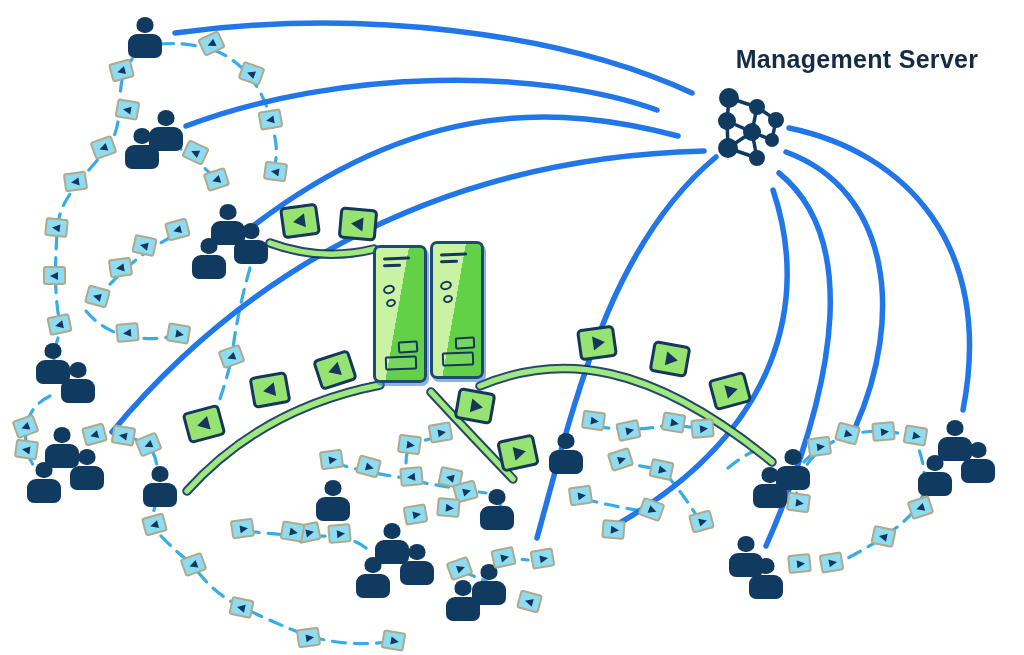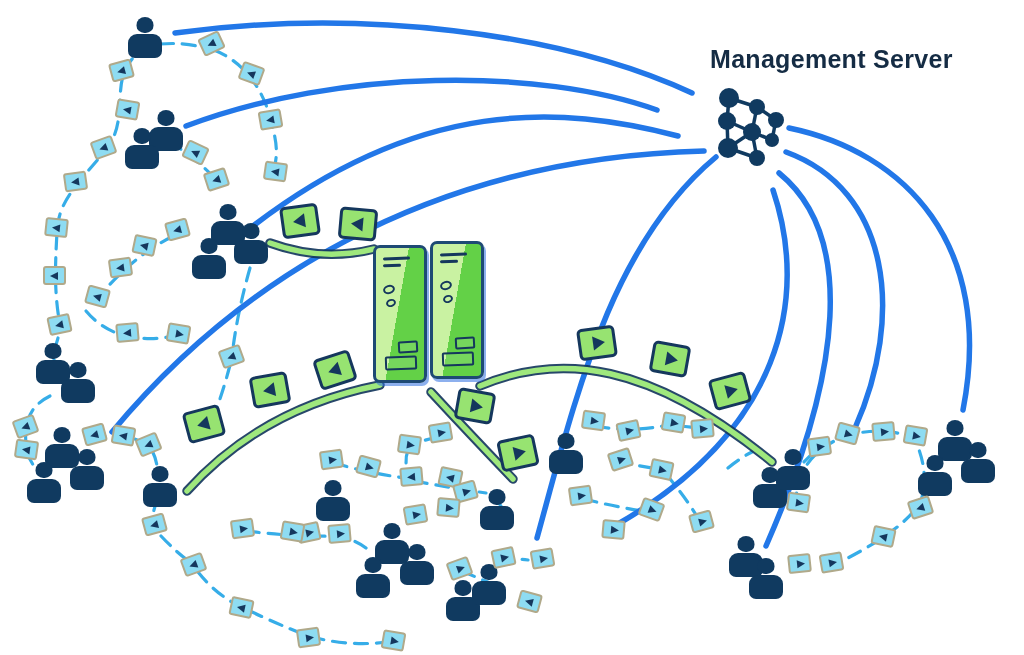--- a/index.html
+++ b/index.html
@@ -1,21 +1,21 @@
 <!DOCTYPE html>
 <html style="--bg: #ffffff; --navy: #103a60; --title-color: #152c44; --blue: #2277e8; --teal: #36ade8; --chunk-fill: #8edcf2; --chunk-border: #b0a98a; --green-fill: #97e371; --green-outline: #15375d; --arc-green: #9fe87d; --server-light: #c9f2a2; --server-mid: #63d147;"><head>
 <meta charset="utf-8">
 <style>
   html,body{margin:0;padding:0;background:#fff;font-family:"Liberation Sans",sans-serif;}
   .canvas{position:relative;width:1024px;height:655px;background:var(--bg,#fff);overflow:hidden;}
   .canvas svg{position:absolute;left:0;top:0;}
   .stage{position:absolute;left:0;top:0;width:100%;height:100%;}
   .stage > div, .stage .user, .stage .chunk, .stage .seg{position:absolute;}
 
-  .title{left:710px;top:45px;width:294px;font-size:25px;font-weight:800;
+  .title{left:710px;top:45px;width:294px;text-align:center;font-size:25px;font-weight:800;
          letter-spacing:.3px;color:var(--title-color,#152c44);}
 
   
   path.dashed{fill:none;stroke:var(--teal,#36ade8);stroke-width:3.2;stroke-dasharray:13 9;stroke-linecap:round;}
   path.solid{fill:none;stroke:var(--blue,#2277e8);stroke-width:5.5;stroke-linecap:round;}
   path.arc-outline{fill:none;stroke:var(--green-outline,#15375d);stroke-width:9.5;stroke-linecap:round;opacity:.92;}
   path.arc-fill{fill:none;stroke:var(--arc-green,#9fe87d);stroke-width:5.5;stroke-linecap:round;}
   line.cl-edge{stroke:var(--navy,#103a60);stroke-width:3.5;}
   circle.cl-node{fill:var(--navy,#103a60);}
 

